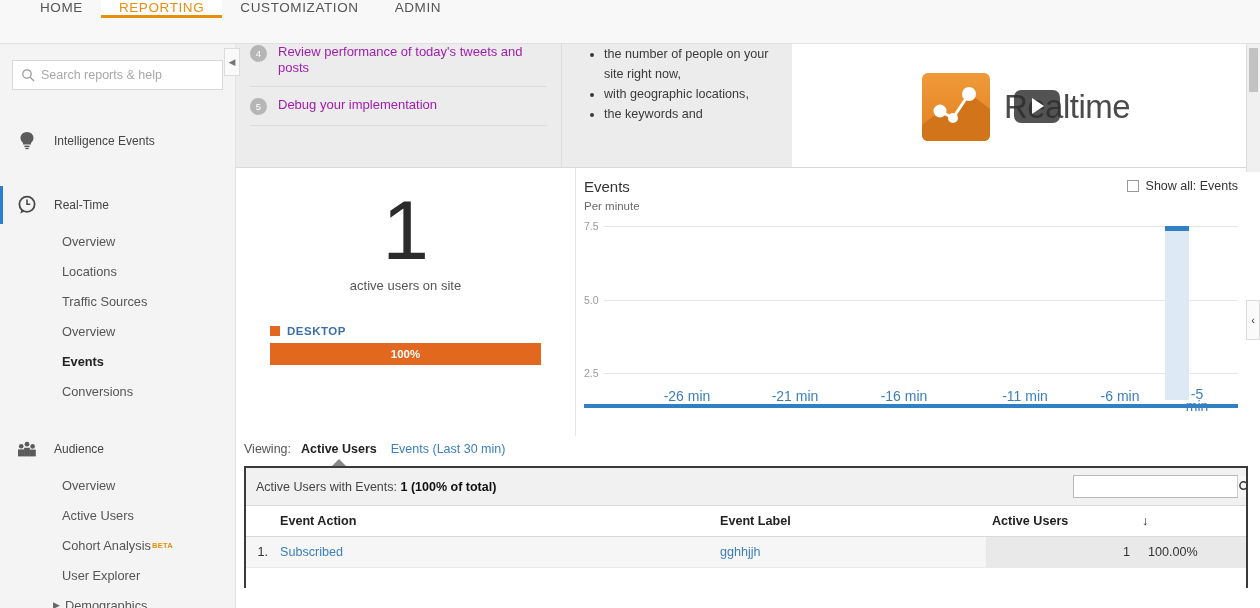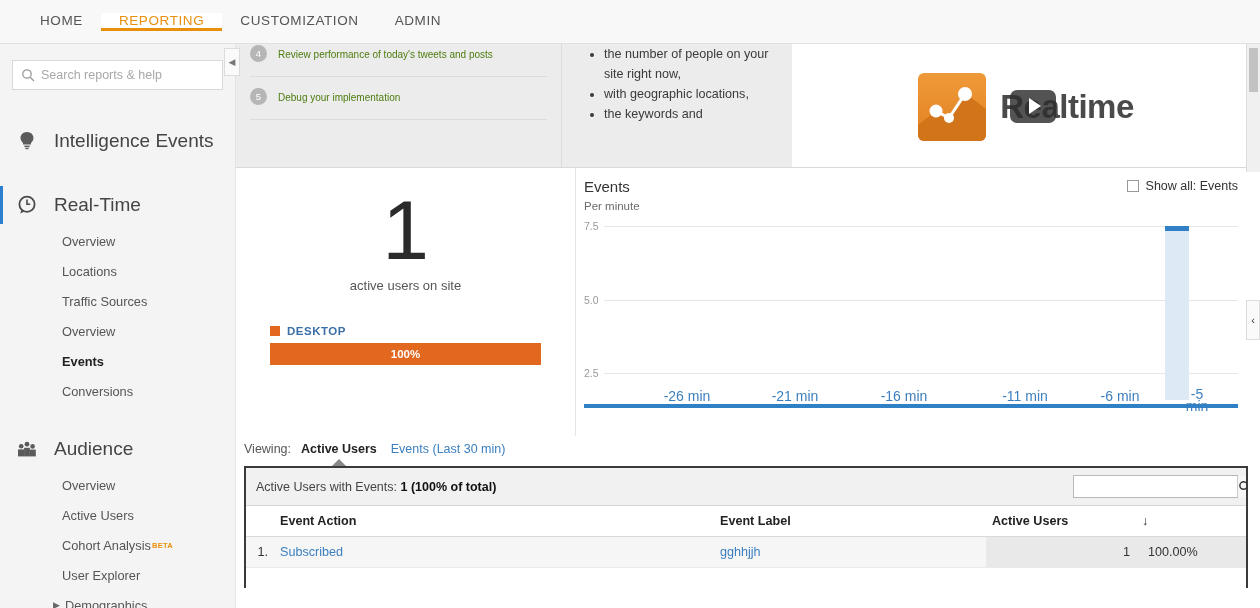--- a/index.html
+++ b/index.html
@@ -12,21 +12,21 @@
     font-size: 13px;
     color: #333;
   }
   #app { position: relative; width: 1260px; height: 608px; }
 
   
   .topnav {
     position: absolute; top: 0; left: 0; width: 1260px; height: 44px;
     background: #f8f8f8;
     border-bottom: 1px solid #e0e0e0;
-    display: flex; align-items: center;
+    display: flex; align-items: flex-start;
     padding-left: 22px;
     z-index: 40;
   }
   .topnav-item {
     display: flex; align-items: center;
     padding: 0 18px;
     font-size: 13.5px;
     letter-spacing: .6px;
     color: #555;
     cursor: pointer;
@@ -78,21 +78,21 @@
   .nav-top.selected::before {
     content: ""; position: absolute; left: 0; top: 2px;
     width: 3px; height: 38px; background: #2c7fd0;
   }
   .nav-icon {
     width: 26px; height: 22px;
     display: flex; align-items: center; justify-content: center;
     margin-right: 14px;
     color: #5b5b5b;
   }
-  .nav-top-label { font-size: 19px; color: #444; }
+  .nav-top-label { font-size: 12px; color: #444; }
   .nav-sub {
     height: 30px;
     display: flex; align-items: center;
     padding-left: 62px;
     font-size: 12.8px;
     color: #555;
     cursor: pointer;
   }
   .nav-sub.active { font-weight: bold; color: #222; }
   .nav-sub .caret {
@@ -146,21 +146,21 @@
   }
   .promo-item.first { padding-top: 0; }
   .num-bubble {
     flex: 0 0 auto;
     width: 17px; height: 17px; border-radius: 50%;
     background: #b6b6b6; color: #fff;
     font-size: 9.5px; line-height: 17px; text-align: center;
     margin-right: 11px; margin-top: 1px;
   }
   .promo-link {
-    color: #4d7c0f; font-size: 10px; line-height: 22px;
+    color: #a21caf; font-size: 13px; line-height: 16px;
     cursor: pointer;
   }
   .promo-divider { height: 1px; background: #dcdcdc; margin: 10px 14px; }
 
   .promo-col-b {
     width: 230px; height: 100%;
     background: #ececec;
     position: relative; overflow: hidden;
   }
   .promo-bullets {
@@ -184,21 +184,21 @@
     margin-top: 2px;
   }
   .ga-logo {
     width: 68px; height: 68px; border-radius: 6px;
     background: linear-gradient(#ef9a3a, #e2801e);
     position: relative; overflow: hidden;
     margin-right: 14px;
   }
   .ga-logo svg { position: absolute; left: 0; top: 0; }
   .video-title {
-    font-size: 33px; color: #4a4a4a; letter-spacing: -.5px; font-weight: bold;
+    font-size: 33px; color: #4a4a4a; letter-spacing: -.5px;
   }
   .play-btn {
     position: absolute; left: 92px; top: 17px;
     width: 46px; height: 33px; border-radius: 7px;
     background: rgba(45,45,45,.82);
     display: flex; align-items: center; justify-content: center;
     cursor: pointer;
   }
   .play-tri {
     width: 0; height: 0;

